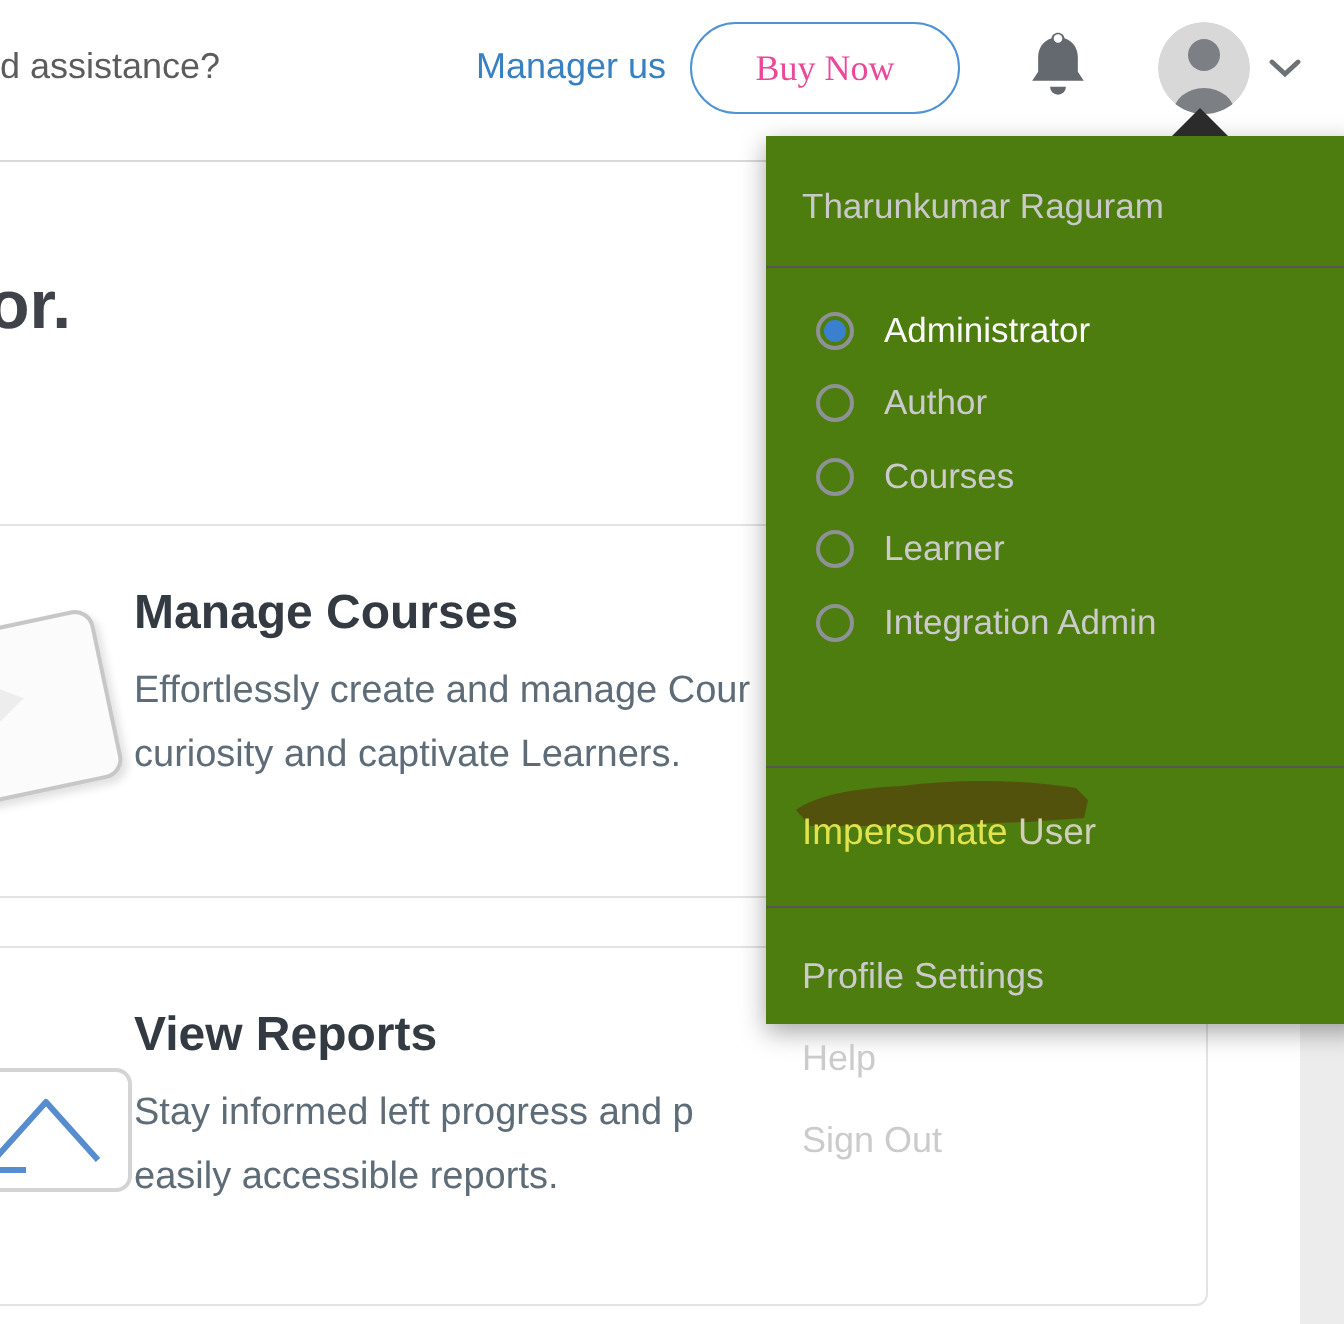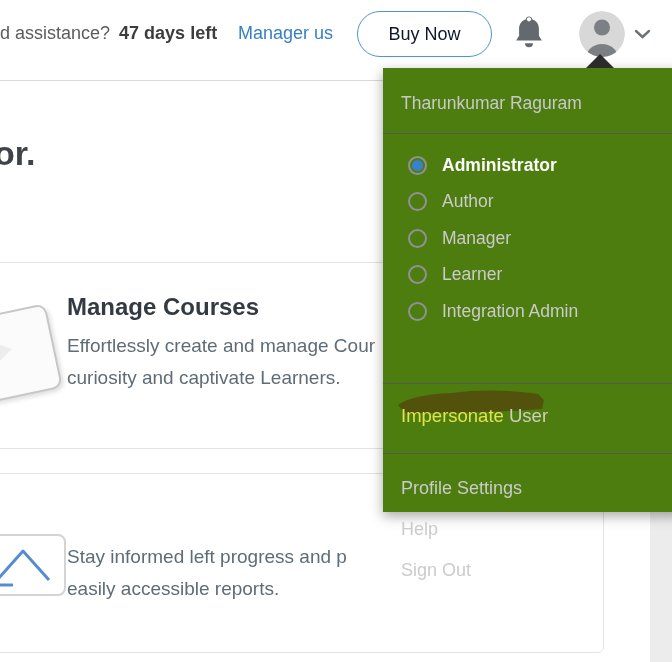--- a/index.html
+++ b/index.html
@@ -6,23 +6,23 @@
   body{width:672px;height:662px;overflow:hidden;font-family:"Liberation Sans",sans-serif;}
   .root{position:relative;width:672px;height:662px;overflow:hidden;background:#fff;}
 
   
   .topbar{position:absolute;left:0;top:0;width:672px;height:80px;background:#fff;
           border-bottom:1px solid #d9d9d9;z-index:5;}
   .trial{position:absolute;left:0;top:23px;font-size:18px;color:#5c5c5c;white-space:nowrap;
          display:flex;gap:9px;align-items:baseline;}
   .trial .days{color:#3d3d3d;font-weight:700;}
   .contact{position:absolute;left:238px;top:23px;font-size:18px;color:#3780c1;cursor:pointer;}
-  .buy{position:absolute;left:357px;top:11px;width:135px;height:46px;box-sizing:border-box;
-       border:1.5px solid #4e93d4;border-radius:23px;background:#fff;color:#0f172a;
-       font-size:18px;font-family:Liberation Sans, sans-serif;display:flex;align-items:center;justify-content:center;cursor:pointer;}
+  .buy{position:absolute;left:345px;top:11px;width:135px;height:46px;box-sizing:border-box;
+       border:1.5px solid #4e93d4;border-radius:23px;background:#fff;color:#ec4899;
+       font-size:18px;font-family:Liberation Serif, serif;display:flex;align-items:center;justify-content:center;cursor:pointer;}
   .bell{position:absolute;left:512px;top:13px;width:34px;height:42px;cursor:pointer;}
   .avatar{position:absolute;left:579px;top:11px;width:46px;height:46px;border-radius:50%;
           overflow:hidden;cursor:pointer;}
   .chev{position:absolute;left:634px;top:29px;cursor:pointer;}
 
   
   .dim-strip{position:absolute;left:650px;top:88px;width:22px;height:574px;background:#ececec;z-index:2;}
 
   
   .hero{position:absolute;left:-6px;top:134px;font-size:34px;font-weight:700;color:#3f4349;z-index:1;}
@@ -51,41 +51,40 @@
         border-bottom:14px solid #2b2b2b;}
   .menu-name{position:absolute;left:18px;top:25px;font-size:17.5px;color:#c9c9c9;}
   .hr{position:absolute;left:0;width:100%;height:1px;background:#565656;}
   .hr1{top:65px}.hr2{top:315px}.hr3{top:385px}
   .roles{position:absolute;left:0;top:79px;width:100%;}
   .role{height:36.5px;display:flex;align-items:center;padding-left:25px;cursor:pointer;}
   .radio{width:19px;height:19px;box-sizing:border-box;border:2px solid #8e9296;border-radius:50%;
          display:flex;align-items:center;justify-content:center;flex:0 0 auto;}
   .radio .dot{width:11px;height:11px;border-radius:50%;background:#3a80cf;}
   .role-label{margin-left:15px;font-size:17.5px;color:#cbcbcb;}
-  .role.sel .role-label{color:#fafafa;font-weight:700;}
+  .role.sel .role-label{color:#fafafa;font-weight:400;}
 
   .impersonate{position:absolute;left:0;top:318px;width:100%;height:48px;cursor:pointer;}
   .imp-blob{position:absolute;left:12px;top:2px;}
   .imp-text{position:absolute;left:18px;top:19px;font-size:18.5px;z-index:2;}
   .imp-text .w1{color:#e2e24c;}
   .imp-text .w2{color:#cfcfbb;}
 
   .bottom-items{position:absolute;left:0;top:400px;width:100%;}
   .bitem{height:41px;display:flex;align-items:center;padding-left:18px;
          font-size:18px;color:#cbcbcb;cursor:pointer;}
 </style>
 </head>
 <body>
 
 <div class="root">
 
   <div class="topbar">
     <div class="trial">
       <span>d assistance?</span>
-      <span class="days">47 days left</span>
     </div>
     <a class="contact">Manager us</a>
     <button class="buy">Buy Now</button>
 
     <svg class="bell" viewBox="0 0 24 28">
       <path fill="#63696e" d="M12 1.6c1.2 0 2.1.8 2.3 1.9 3.1 1 4.7 3.7 4.7 6.7v5.1l2.1 3.2H2.9L5 15.3v-5.1c0-3 1.6-5.7 4.7-6.7.2-1.1 1.1-1.9 2.3-1.9z"></path>
       <circle cx="12" cy="3.6" r="1.5" fill="#ffffff"></circle>
       <path fill="#63696e" d="M9.2 20.6a2.8 2.8 0 0 0 5.6 0z"></path>
     </svg>
 
@@ -115,20 +114,21 @@
     <div class="d2">curiosity and captivate Learners.</div>
   </div>
 
   <div class="card reports">
     <div class="icon-chart">
       <svg width="71" height="58">
         <polyline points="4,44 30,15 56,44" stroke="#578cce" stroke-width="3" fill="none" stroke-linejoin="round"></polyline>
         <line x1="0" y1="49" x2="20" y2="49" stroke="#578cce" stroke-width="3"></line>
       </svg>
     </div>
+    <h3>View Reports</h3>
     <div class="d1">Stay informed left progress and p</div>
     <div class="d2">easily accessible reports.</div>
   </div>
 
   <div class="menu">
     <div class="menu-arrow"></div>
     <div class="menu-name">Tharunkumar Raguram</div>
     <div class="hr hr1"></div>
 
     <div class="roles">
@@ -137,21 +137,21 @@
             <span class="dot"></span>
           </span>
         <span class="role-label">Administrator</span>
       </div>
       <div class="role">
         <span class="radio"></span>
         <span class="role-label">Author</span>
       </div>
       <div class="role">
         <span class="radio"></span>
-        <span class="role-label">Manager</span>
+        <span class="role-label">Courses</span>
       </div>
       <div class="role">
         <span class="radio"></span>
         <span class="role-label">Learner</span>
       </div>
       <div class="role">
         <span class="radio"></span>
         <span class="role-label">Integration Admin</span>
       </div>
     </div>

